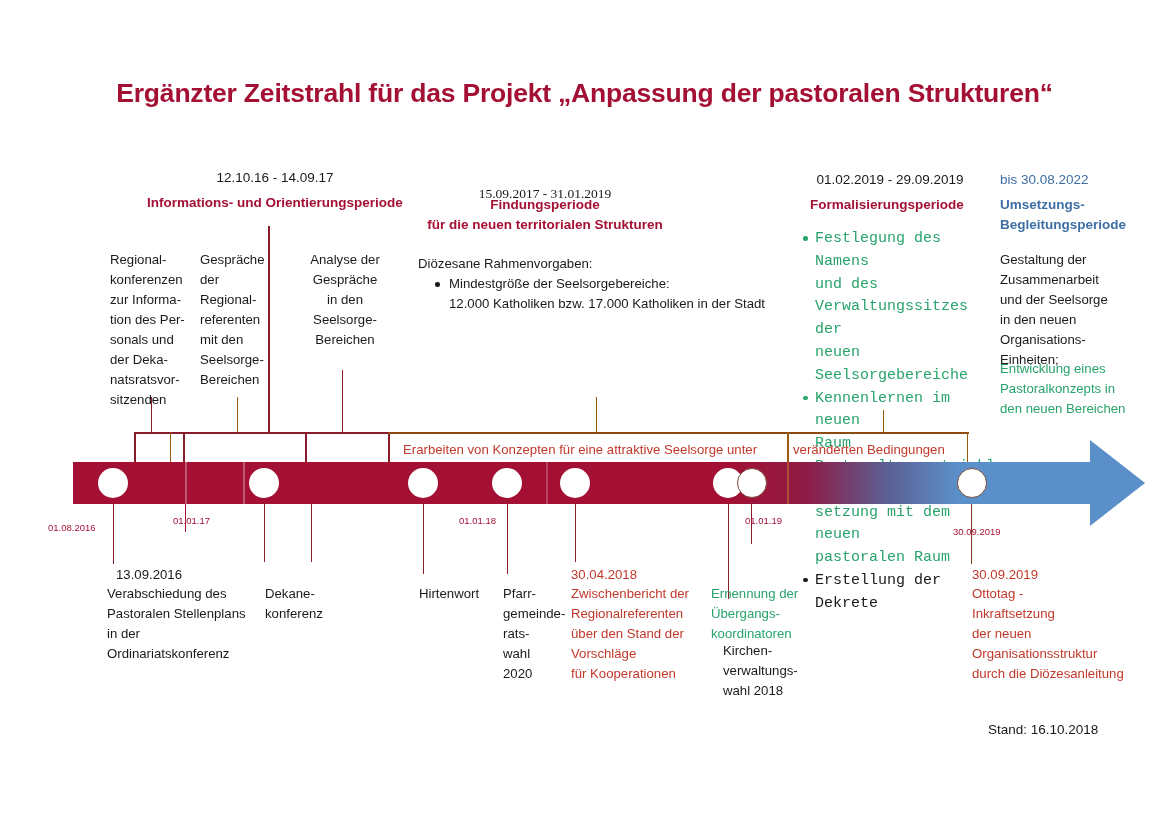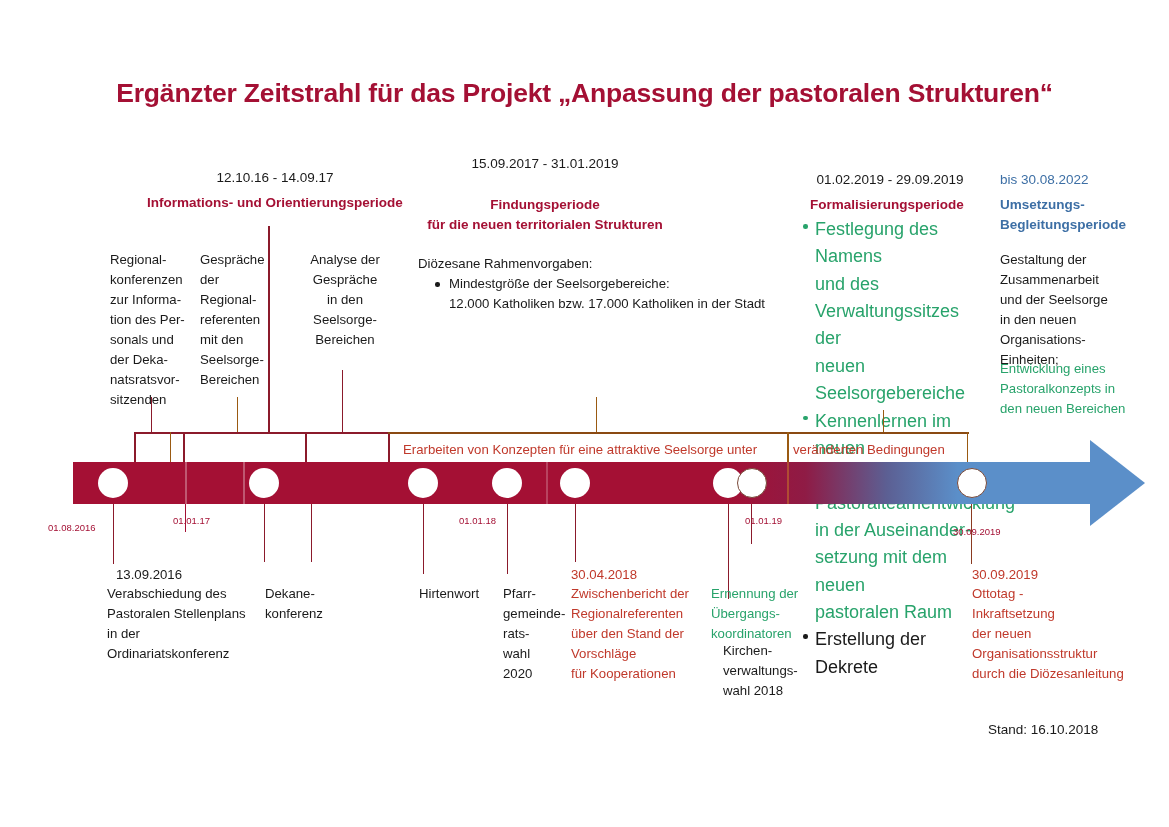--- a/index.html
+++ b/index.html
@@ -77,21 +77,21 @@
   #stand{font-size:13.5px;color:#1a1a1a;left:988px;top:722px;}
 </style>
 </head>
 <body>
 
 <div class="abs" id="title">Ergänzter Zeitstrahl für das Projekt „Anpassung der pastoralen Strukturen“</div>
 
 <div class="abs period-date" style="left:150px;top:170px;width:250px;">12.10.16 - 14.09.17</div>
 <div class="abs period-title" style="left:110px;top:194px;width:330px;">Informations- und Orientierungsperiode</div>
 
-<div class="abs period-date" style="left:400px;top:156px;width:290px;">15.09.2017 - 31.01.2019</div>
+<div class="abs period-date" style="left:400px;top:186px;width:290px;font-family:Liberation Serif, serif;">15.09.2017 - 31.01.2019</div>
 <div class="abs period-title" style="left:400px;top:196px;width:290px;">Findungsperiode</div>
 <div class="abs period-title" style="left:400px;top:216px;width:290px;">für die neuen territorialen Strukturen</div>
 
 <div class="abs period-date" style="left:795px;top:172px;width:190px;">01.02.2019 - 29.09.2019</div>
 <div class="abs period-title" style="left:795px;top:196px;width:190px;text-align:left;padding-left:15px;">Formalisierungsperiode</div>
 
 <div class="abs period-date bluetxt" style="left:1000px;top:172px;width:160px;text-align:left;color:#3d6fa5;">bis 30.08.2022</div>
 <div class="abs period-title blue" style="left:1000px;top:196px;width:165px;text-align:left;">Umsetzungs-</div>
 <div class="abs period-title blue" style="left:1000px;top:216px;width:165px;text-align:left;">Begleitungsperiode</div>
 
@@ -117,21 +117,21 @@
 in den
 Seelsorge-
 Bereichen</div>
 
 <div class="abs col-text" style="left:418px;top:254px;width:370px;">Diözesane Rahmenvorgaben:</div>
 <ul class="abs bl" style="left:432px;top:274px;width:360px;font-size:13.2px;color:#1a1a1a;">
   <li style="white-space:pre-line;margin-bottom:8px;">Mindestgröße der Seelsorgebereiche:
 12.000 Katholiken bzw. 17.000 Katholiken in der Stadt</li>
 </ul>
 
-<ul class="abs bl tight" style="left:800px;top:216px;width:190px;font-size:18px;">
+<ul class="abs bl tight" style="left:800px;top:228px;width:190px;font-size:15px;font-family:Liberation Mono, monospace;">
   <li class="g green" style="white-space:pre-line;">Festlegung des Namens
 und des
 Verwaltungssitzes der
 neuen Seelsorgebereiche</li>
   <li class="g green" style="white-space:pre-line;">Kennenlernen im neuen
 Raum</li>
   <li class="g green" style="white-space:pre-line;">Pastoralteamentwicklung
 in der Auseinander-
 setzung mit dem neuen
 pastoralen Raum</li>

